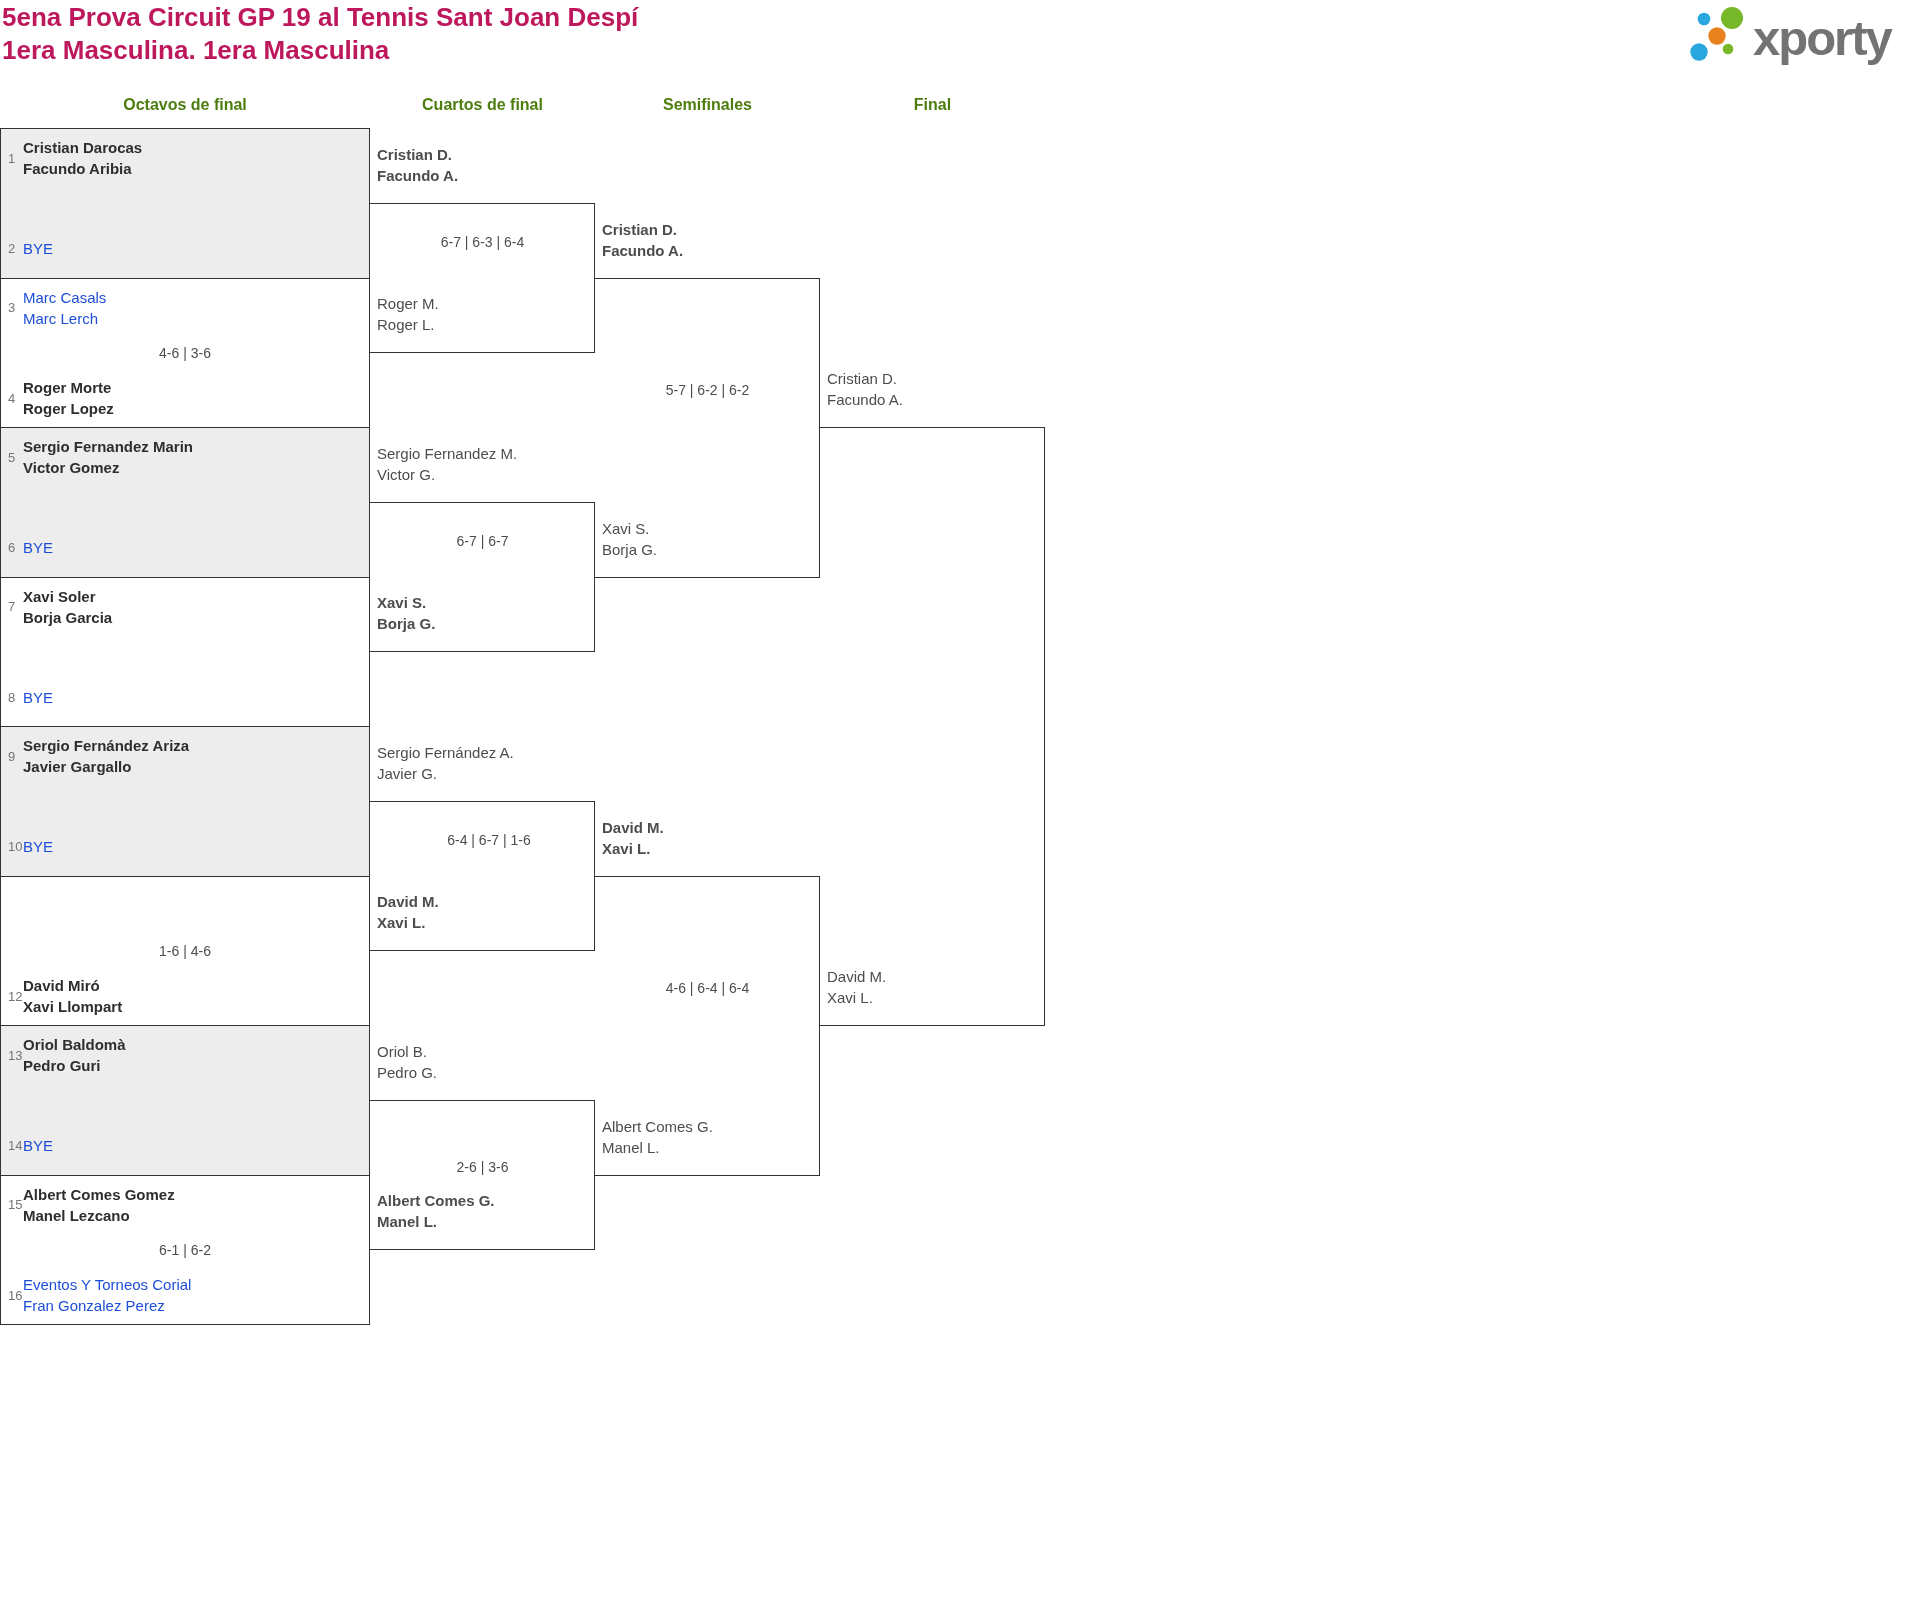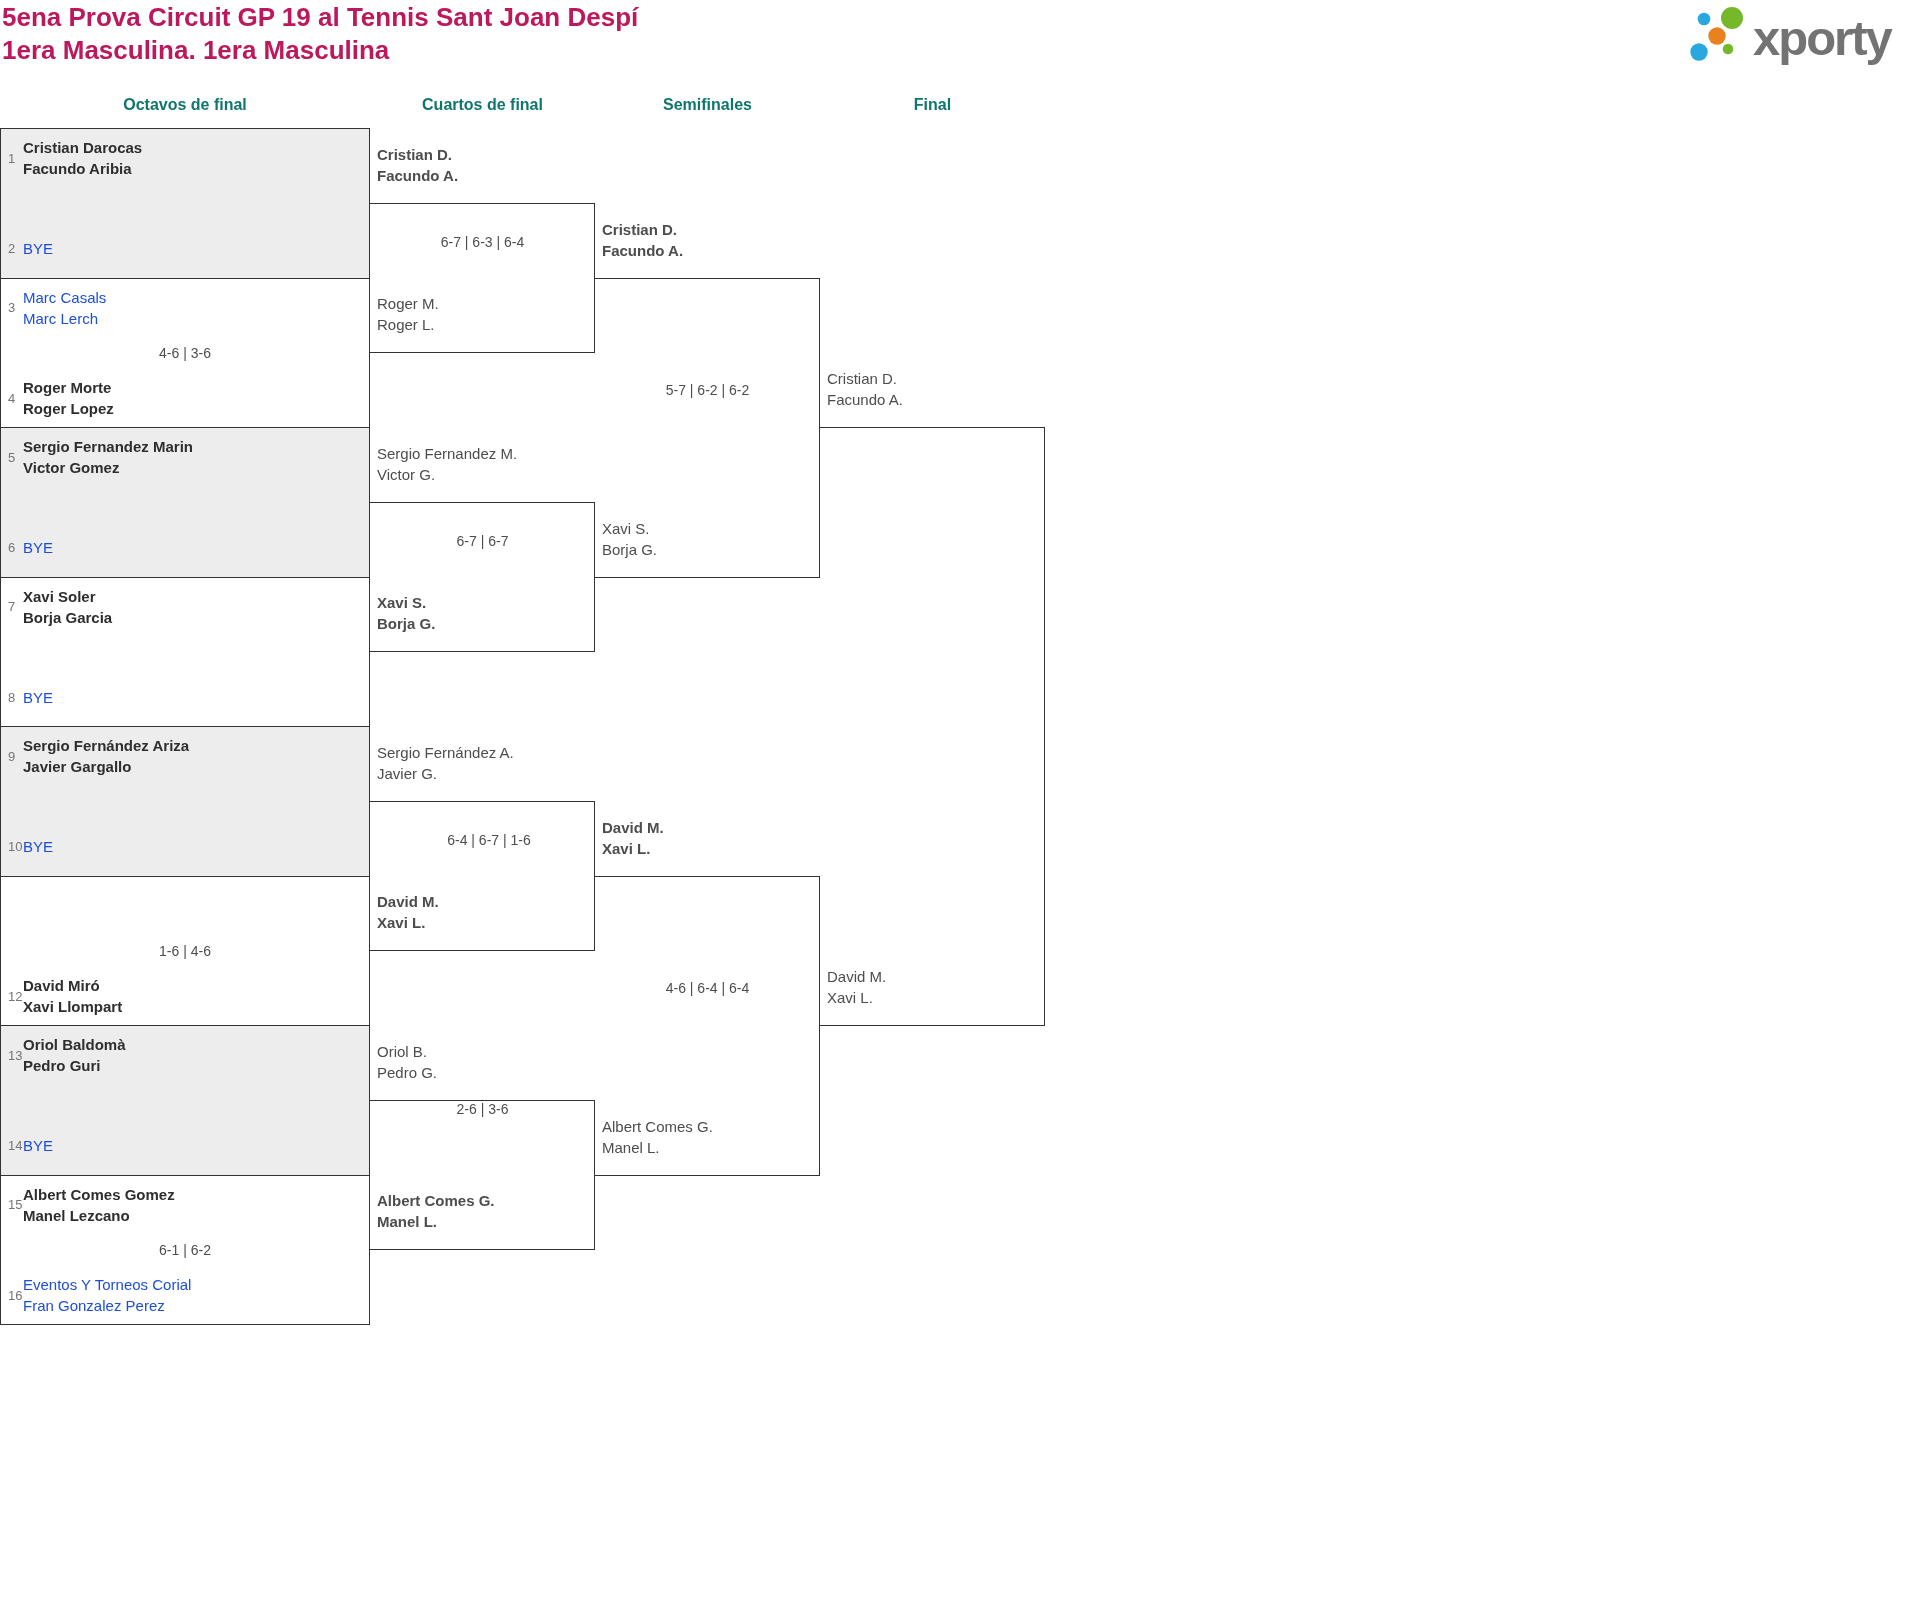--- a/index.html
+++ b/index.html
@@ -11,21 +11,21 @@
   }
   .title {
     position:absolute; left:2px; top:1px;
     font-size:26px; line-height:33px; font-weight:700; color:#be185d;
     white-space:pre-line;
   }
   .logo { position:absolute; left:1688px; top:6px; display:flex; align-items:flex-start; gap:7px; text-decoration:none; cursor:pointer; }
   .logo-text { font-size:49px; font-weight:700; color:#737373; letter-spacing:-2px; line-height:56px; margin-top:4px; }
   .round-header {
     position:absolute; top:96px; text-align:center;
-    font-size:16px; font-weight:700; color:#0f766e;
+    font-size:16px; font-weight:700; color:#4d7c0f;
   }
   .bracket { position:absolute; left:0; top:0; width:1920px; height:1624px; }
   .obox {
     position:absolute; left:0; width:370px; height:150.5px;
     border:1px solid #333; background:#ffffff;
   }
   .obox.alt { background:#ededed; }
   .oteam { position:absolute; left:0; right:0; display:flex; align-items:center; }
   .oteam.top { top:8px; }
   .oteam.bot { bottom:7px; height:44px; }
@@ -240,21 +240,21 @@
   <div class="rlabel bold" style="left:377px;top:891.25px;">
     <span class="nline">David M.</span>
       <span class="nline">Xavi L.</span>
   </div>
 
   <div class="mbox" style="left:370px;top:1099.75px;width:225px;height:150.5px;"></div>
   <div class="rlabel" style="left:377px;top:1040.75px;">
     <span class="nline">Oriol B.</span>
       <span class="nline">Pedro G.</span>
   </div>
-  <div class="rscore" style="left:370px;top:1099px;">2-6 | 3-6</div>
+  <div class="rscore" style="left:370px;top:1157px;">2-6 | 3-6</div>
   <div class="rlabel bold" style="left:377px;top:1190.25px;">
     <span class="nline">Albert Comes G.</span>
       <span class="nline">Manel L.</span>
   </div>
 
   <div class="mbox" style="left:595px;top:277.5px;width:225px;height:300px;"></div>
   <div class="rlabel bold" style="left:602px;top:218.5px;">
     <span class="nline">Cristian D.</span>
       <span class="nline">Facundo A.</span>
   </div>

